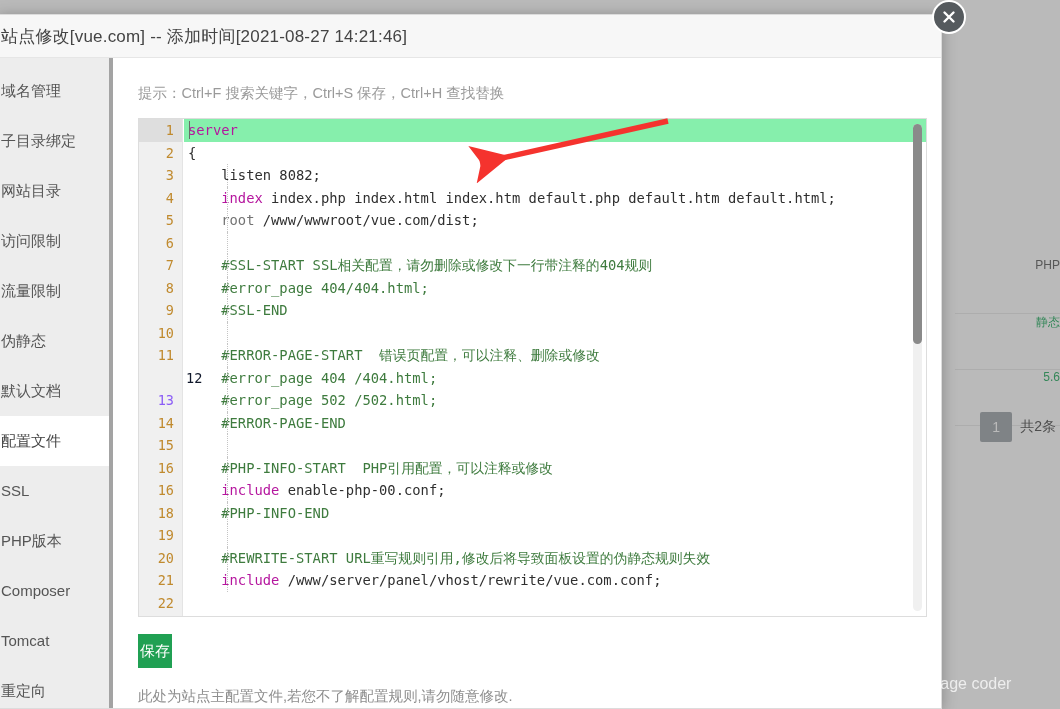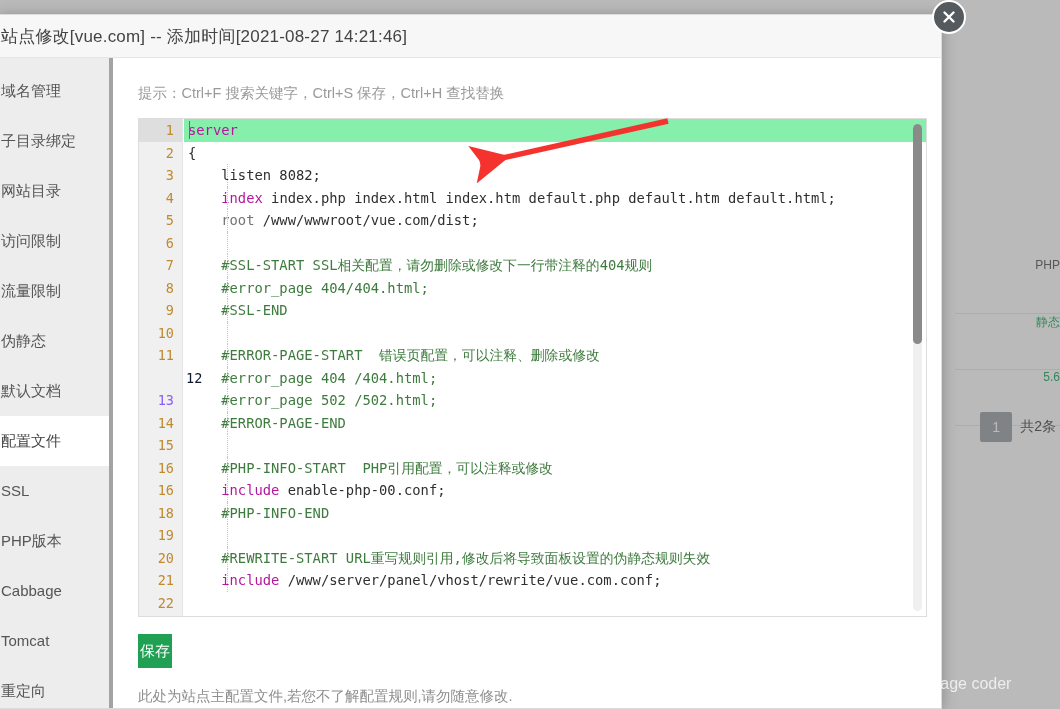--- a/index.html
+++ b/index.html
@@ -213,21 +213,21 @@
         <div class="side-item"><span>域名管理</span></div>
         <div class="side-item"><span>子目录绑定</span></div>
         <div class="side-item"><span>网站目录</span></div>
         <div class="side-item"><span>访问限制</span></div>
         <div class="side-item"><span>流量限制</span></div>
         <div class="side-item"><span>伪静态</span></div>
         <div class="side-item"><span>默认文档</span></div>
         <div class="side-item active"><span>配置文件</span></div>
         <div class="side-item"><span>SSL</span></div>
         <div class="side-item"><span>PHP版本</span></div>
-        <div class="side-item"><span>Cabbage</span></div>
+        <div class="side-item"><span>Composer</span></div>
         <div class="side-item"><span>Tomcat</span></div>
         <div class="side-item"><span>重定向</span></div>
       </div>
 
     <div id="content">
       <div id="hint">提示：Ctrl+F 搜索关键字，Ctrl+S 保存，Ctrl+H 查找替换</div>
 
       <div id="editor-wrap">
         <div id="gutter">
             <div class="gut-num act" style="color: rgb(192, 138, 46);">1</div>

